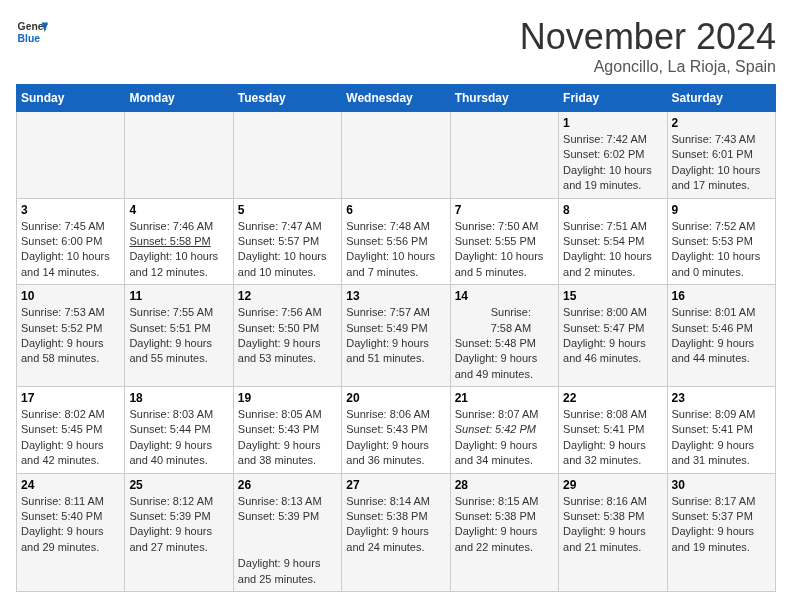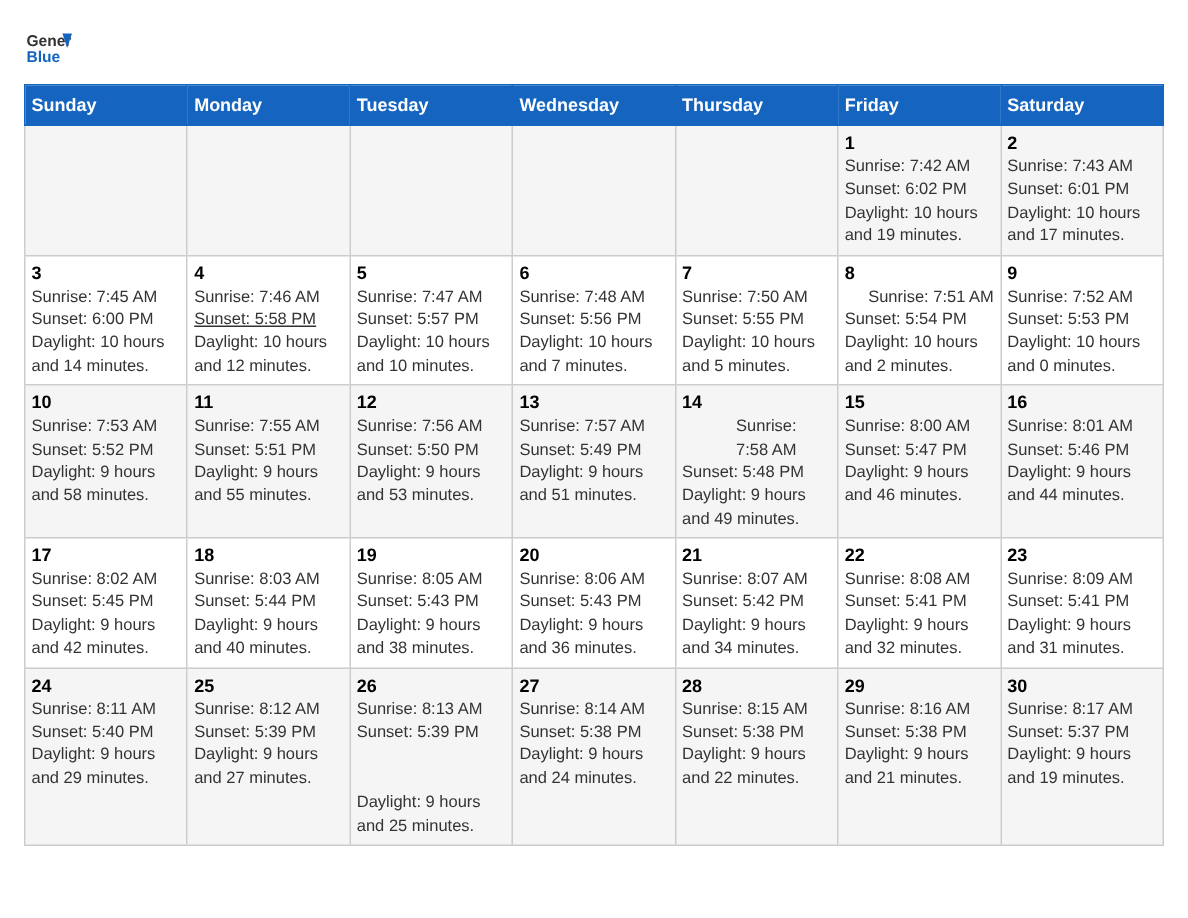--- a/index.html
+++ b/index.html
@@ -81,20 +81,24 @@
 </head>
 <body>
 
 <div class="header-area">
   <div class="logo">
     <svg class="logo-icon" viewBox="0 0 40 40">
       <text x="2" y="18" font-size="13" font-weight="bold" fill="#333">General</text>
       <text x="2" y="32" font-size="13" font-weight="bold" fill="#1565c0">Blue</text>
       <polygon points="32,8 40,8 36,20" fill="#1565c0"></polygon>
     </svg>
+  </div>
+  <div class="title-area">
+    <div class="month-title">November 2024</div>
+    <div class="location-title">Agoncillo, La Rioja, Spain</div>
   </div>
 </div>
 
 <table>
   <thead>
     <tr>
     <th>Sunday</th>
         <th>Monday</th>
         <th>Tuesday</th>
         <th>Wednesday</th>
@@ -164,21 +168,21 @@
           <span class="day-num">7</span>
           <div class="day-info">
             <span style="display: block;">Sunrise: 7:50 AM</span>
             <span style="display: block;">Sunset: 5:55 PM</span>
             <span style="display: block;">Daylight: 10 hours and 5 minutes.</span>
           </div>
         </td>
         <td>
           <span class="day-num">8</span>
           <div class="day-info">
-            <span style="display: block; text-align: right;">Sunrise: 7:51 AM</span>
+            <span style="display: block;">Sunrise: 7:51 AM</span>
             <span style="display: block;">Sunset: 5:54 PM</span>
             <span style="display: block;">Daylight: 10 hours and 2 minutes.</span>
           </div>
         </td>
         <td>
           <span class="day-num">9</span>
           <div class="day-info">
             <span style="display: block;">Sunrise: 7:52 AM</span>
             <span style="display: block;">Sunset: 5:53 PM</span>
             <span style="display: block;">Daylight: 10 hours and 0 minutes.</span>
@@ -273,21 +277,21 @@
           <div class="day-info">
             <span style="display: block;">Sunrise: 8:06 AM</span>
             <span style="display: block;">Sunset: 5:43 PM</span>
             <span style="display: block;">Daylight: 9 hours and 36 minutes.</span>
           </div>
         </td>
         <td>
           <span class="day-num">21</span>
           <div class="day-info">
             <span style="display: block;">Sunrise: 8:07 AM</span>
-            <span style="display: block;">Sunset: 5:42 PM</span>
+            <span style="display: block; font-style: italic;">Sunset: 5:42 PM</span>
             <span style="display: block;">Daylight: 9 hours and 34 minutes.</span>
           </div>
         </td>
         <td>
           <span class="day-num">22</span>
           <div class="day-info">
             <span style="display: block;">Sunrise: 8:08 AM</span>
             <span style="display: block;">Sunset: 5:41 PM</span>
             <span style="display: block;">Daylight: 9 hours and 32 minutes.</span>
           </div>

